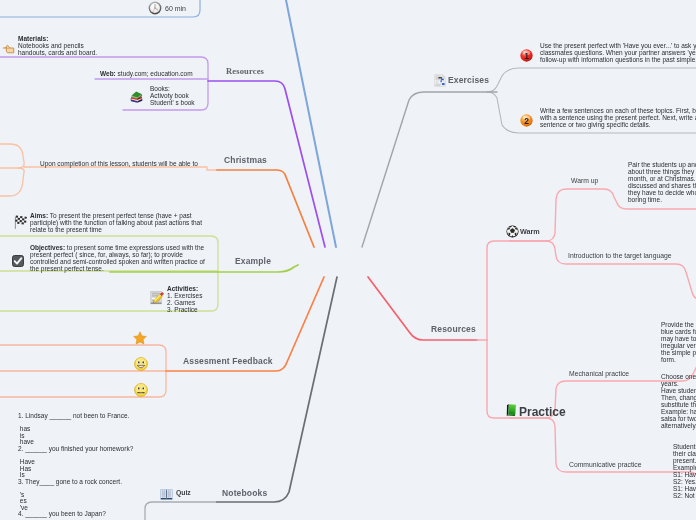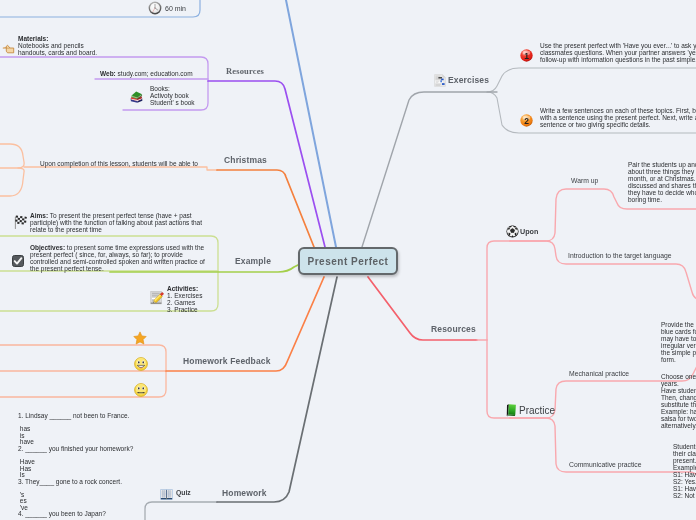--- a/index.html
+++ b/index.html
@@ -94,27 +94,26 @@
         <path d="M 510 241 L 546 241 Q 554 241 555 233 L 556 199 Q 557 189 566 189 L 604 189 Q 612 189 614 197 L 617 203 Q 619 209 627 209 L 730 209"></path>
         <path d="M 510 241 L 546 241 Q 554 241 555 249 L 556 256 Q 557 264 566 264 L 676 264 Q 684 264 686 272 L 692 292 Q 694 300 702 300"></path>
       </g>
 
       <g stroke="#f9a8ae" stroke-width="1.4">
         <path d="M 510 418 L 546 418 Q 554 418 555 410 L 556 389 Q 557 381 566 381 L 682 381 Q 690 381 693 374 L 698 364"></path>
         <path d="M 510 418 L 546 418 Q 554 418 555 426 L 556 464 Q 557 472 566 472 L 689 472 Q 697 472 700 480 L 706 492"></path>
       </g>
     </g>
   </svg>
-  <div class="node central" style="left:298px;top:247px;width:100px;height:28px;">Present Perfect</div>
 
   <div class="mainlbl" style="left:226px;top:66px;font-family:Liberation Serif, serif;">Resources</div>
   <div class="mainlbl" style="left:224px;top:155px;">Christmas</div>
   <div class="mainlbl" style="left:235px;top:256px;">Example</div>
-  <div class="mainlbl" style="left:183px;top:356px;">Homework Feedback</div>
-  <div class="mainlbl" style="left:222px;top:488px;">Homework</div>
+  <div class="mainlbl" style="left:183px;top:356px;">Assesment Feedback</div>
+  <div class="mainlbl" style="left:222px;top:488px;">Notebooks</div>
   <div class="mainlbl" style="left:448px;top:75px;">Exercises</div>
   <span class="ico" style="left:434px;top:73px;">
     <svg width="12" height="13" viewBox="0 0 12 13">
       <path d="M0.6 0.6 L8.4 0.6 L11.4 3.4 L11.4 12.4 L0.6 12.4 Z" fill="#e8e8e8" stroke="#cfcfcf" stroke-width=".5"></path>
       <path d="M8.4 0.6 L11.4 3.4 L8.4 3.4 Z" fill="#d3d3d3"></path>
       <path d="M1.6 2.1 L6.4 2.1 M1.6 3.3 L6.4 3.3 M1.6 4.5 L7.6 4.5 M1.6 5.7 L7.6 5.7" stroke="#c2c2c2" stroke-width=".6"></path>
       <rect x="1.4" y="6.6" width="7.4" height="2.6" fill="#fafafa"></rect>
       <path d="M1.9 7.3 L5.2 7.3 M1.9 8.4 L4.4 8.4" stroke="#c2c2c2" stroke-width=".5"></path>
       <path d="M1.6 10.2 L7.4 10.2 M1.6 11.3 L6.2 11.3" stroke="#c2c2c2" stroke-width=".6"></path>
       <rect x="4.4" y="3.0" width="3.6" height="1.5" fill="#4b4b4b"></rect>
@@ -356,21 +355,21 @@
         <path d="M7 0.9 L4.7 2.6 L3 1.9 Q5 0.7 7 0.9 Z" fill="#1e1e1e"></path>
         <path d="M7 0.9 L9.3 2.6 L11 1.9 Q9 0.7 7 0.9 Z" fill="#1e1e1e"></path>
         <path d="M1.3 5.2 L4.0 4.6 L4.2 2.5 Q2 3.2 1.3 5.2 Z" fill="#1e1e1e"></path>
         <path d="M12.7 5.2 L10.0 4.6 L9.8 2.5 Q12 3.2 12.7 5.2 Z" fill="#1e1e1e"></path>
         <path d="M3.7 11.8 L4.9 9.4 L3.1 8.0 Q2 9.8 3.7 11.8 Z" fill="#1e1e1e"></path>
         <path d="M10.3 11.8 L9.1 9.4 L10.9 8.0 Q12 9.8 10.3 11.8 Z" fill="#1e1e1e"></path>
         <path d="M6 12.8 Q7 13.2 8 12.8 L7 10.8 Z" fill="#1e1e1e"></path>
         <circle cx="7" cy="6" r="2.1" fill="#3a3a3a" opacity=".5"></circle>
       </svg>
     </span>
-    <span class="sublbl" style="left:14px;top:3px;font-size:7.2px;font-weight:bold;">Upon</span>
+    <span class="sublbl" style="left:14px;top:3px;font-size:7.2px;font-weight:bold;">Warm</span>
   </div>
 
   <div class="node sublbl" style="left:571px;top:177px;font-size:6.8px;">Warm up</div>
   <div class="node body" style="left:628px;top:161px;white-space:pre;">Pair the students up and ask them to talk
 about three things they did last week, last
 month, or at Christmas. After they have
 discussed and shares their experiences,
 they have to decide who had the most
 boring time.</div>
 
@@ -391,21 +390,21 @@
               <stop offset="55%" stop-color="#2faa26"></stop>
               <stop offset="100%" stop-color="#117a12"></stop>
         </linearGradient>
           </defs>
         <path d="M1.2 2.6 L2.9 1.6 L3.6 11.9 L2.2 12.8 Z" fill="#161616"></path>
         <path d="M2.9 1.6 L10.0 1.2 L10.6 11.5 L3.6 11.9 Z" fill="url(#gb)"></path>
         <path d="M3.6 11.9 L10.6 11.5 L10.2 12.5 L3.3 12.9 Z" fill="#0e5c0e"></path>
         <path d="M2.2 12.8 L3.3 12.9 L3.5 13.6 L2.3 13.5 Z" fill="#161616"></path>
       </svg>
     </span>
-    <span class="sublbl" style="left:15px;top:3px;font-size:10px;font-weight:normal;text-align:right;">Practice</span>
+    <span class="sublbl" style="left:15px;top:3px;font-size:12px;font-weight:bold;text-align:right;">Practice</span>
   </div>
 
   <div class="node sublbl" style="left:569px;top:370px;font-size:6.8px;">Mechanical practice</div>
   <div class="node body" style="left:661px;top:373px;white-space:pre;">Choose one of the verbs and say: I have ... for ...
 years.
 Have students repeat in chorus.
 Then, change the time expression and
 substitute the verbs.
 Example: have danced, sang and danced
 salsa for two years. Have students repeat

